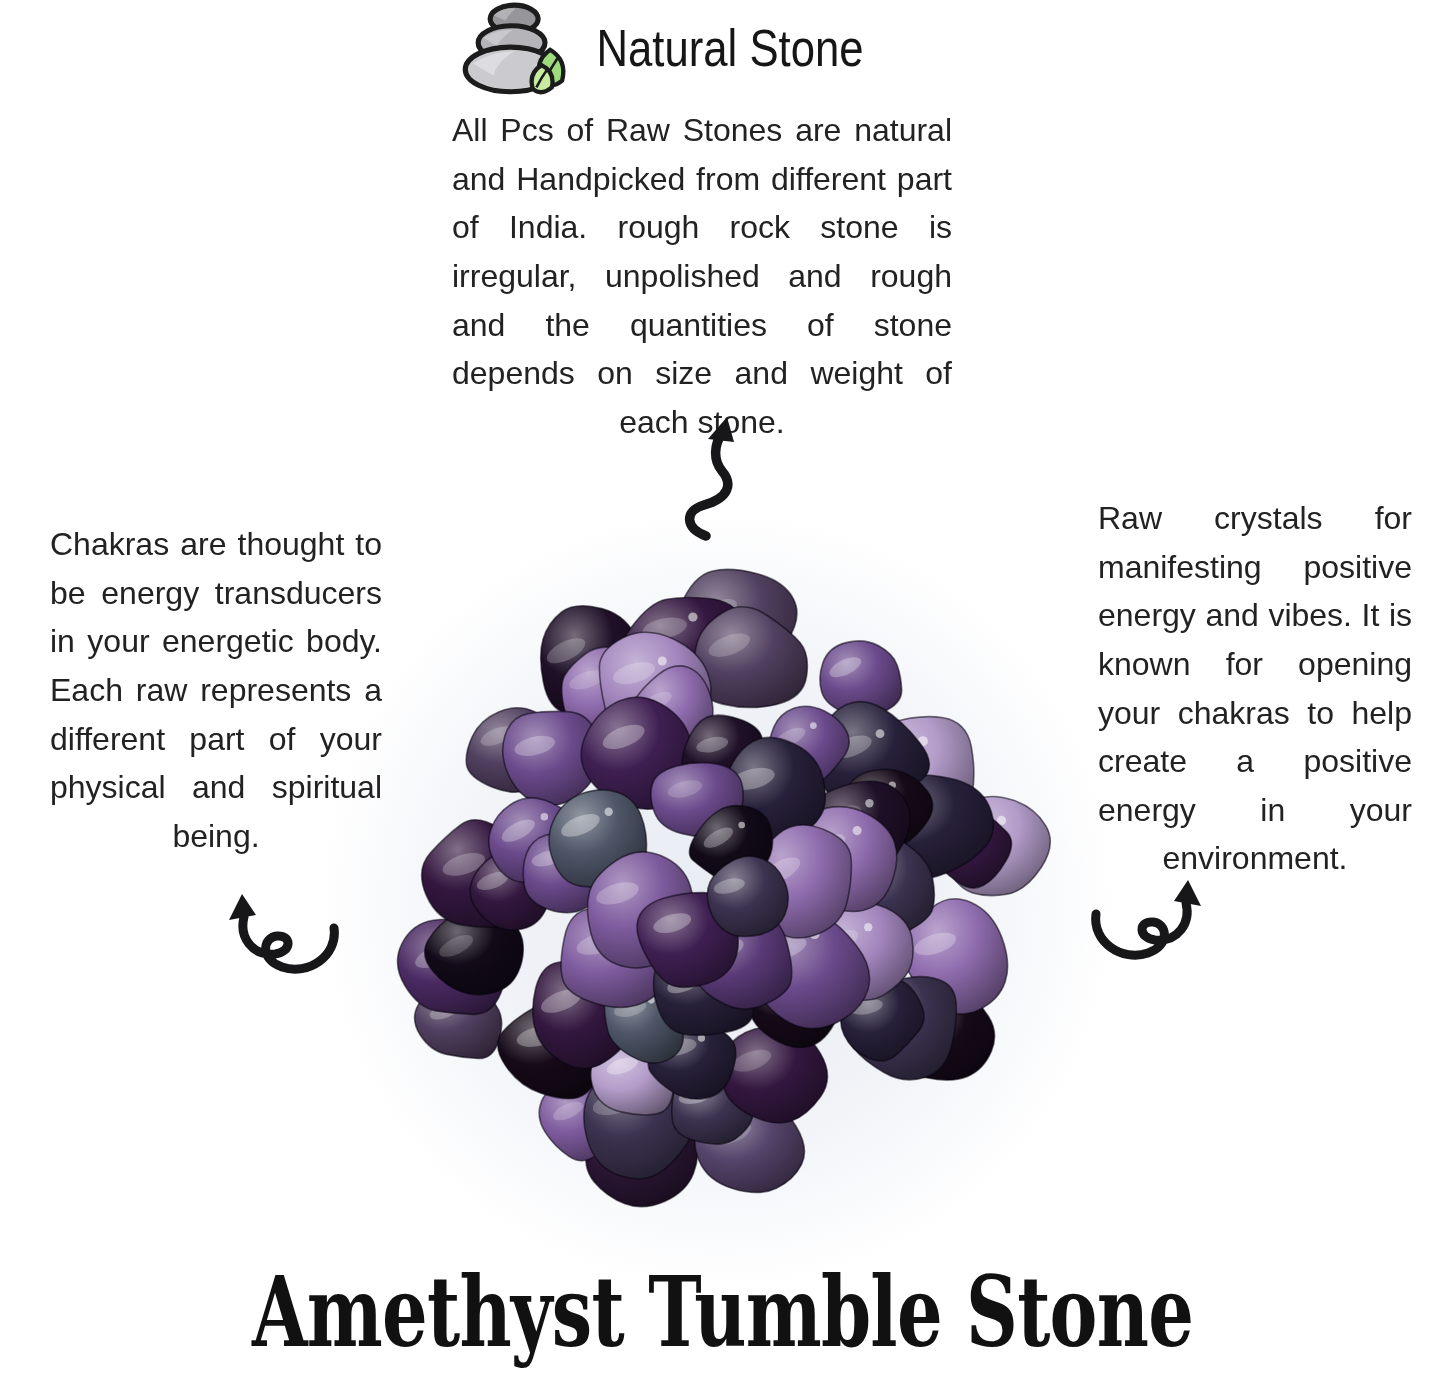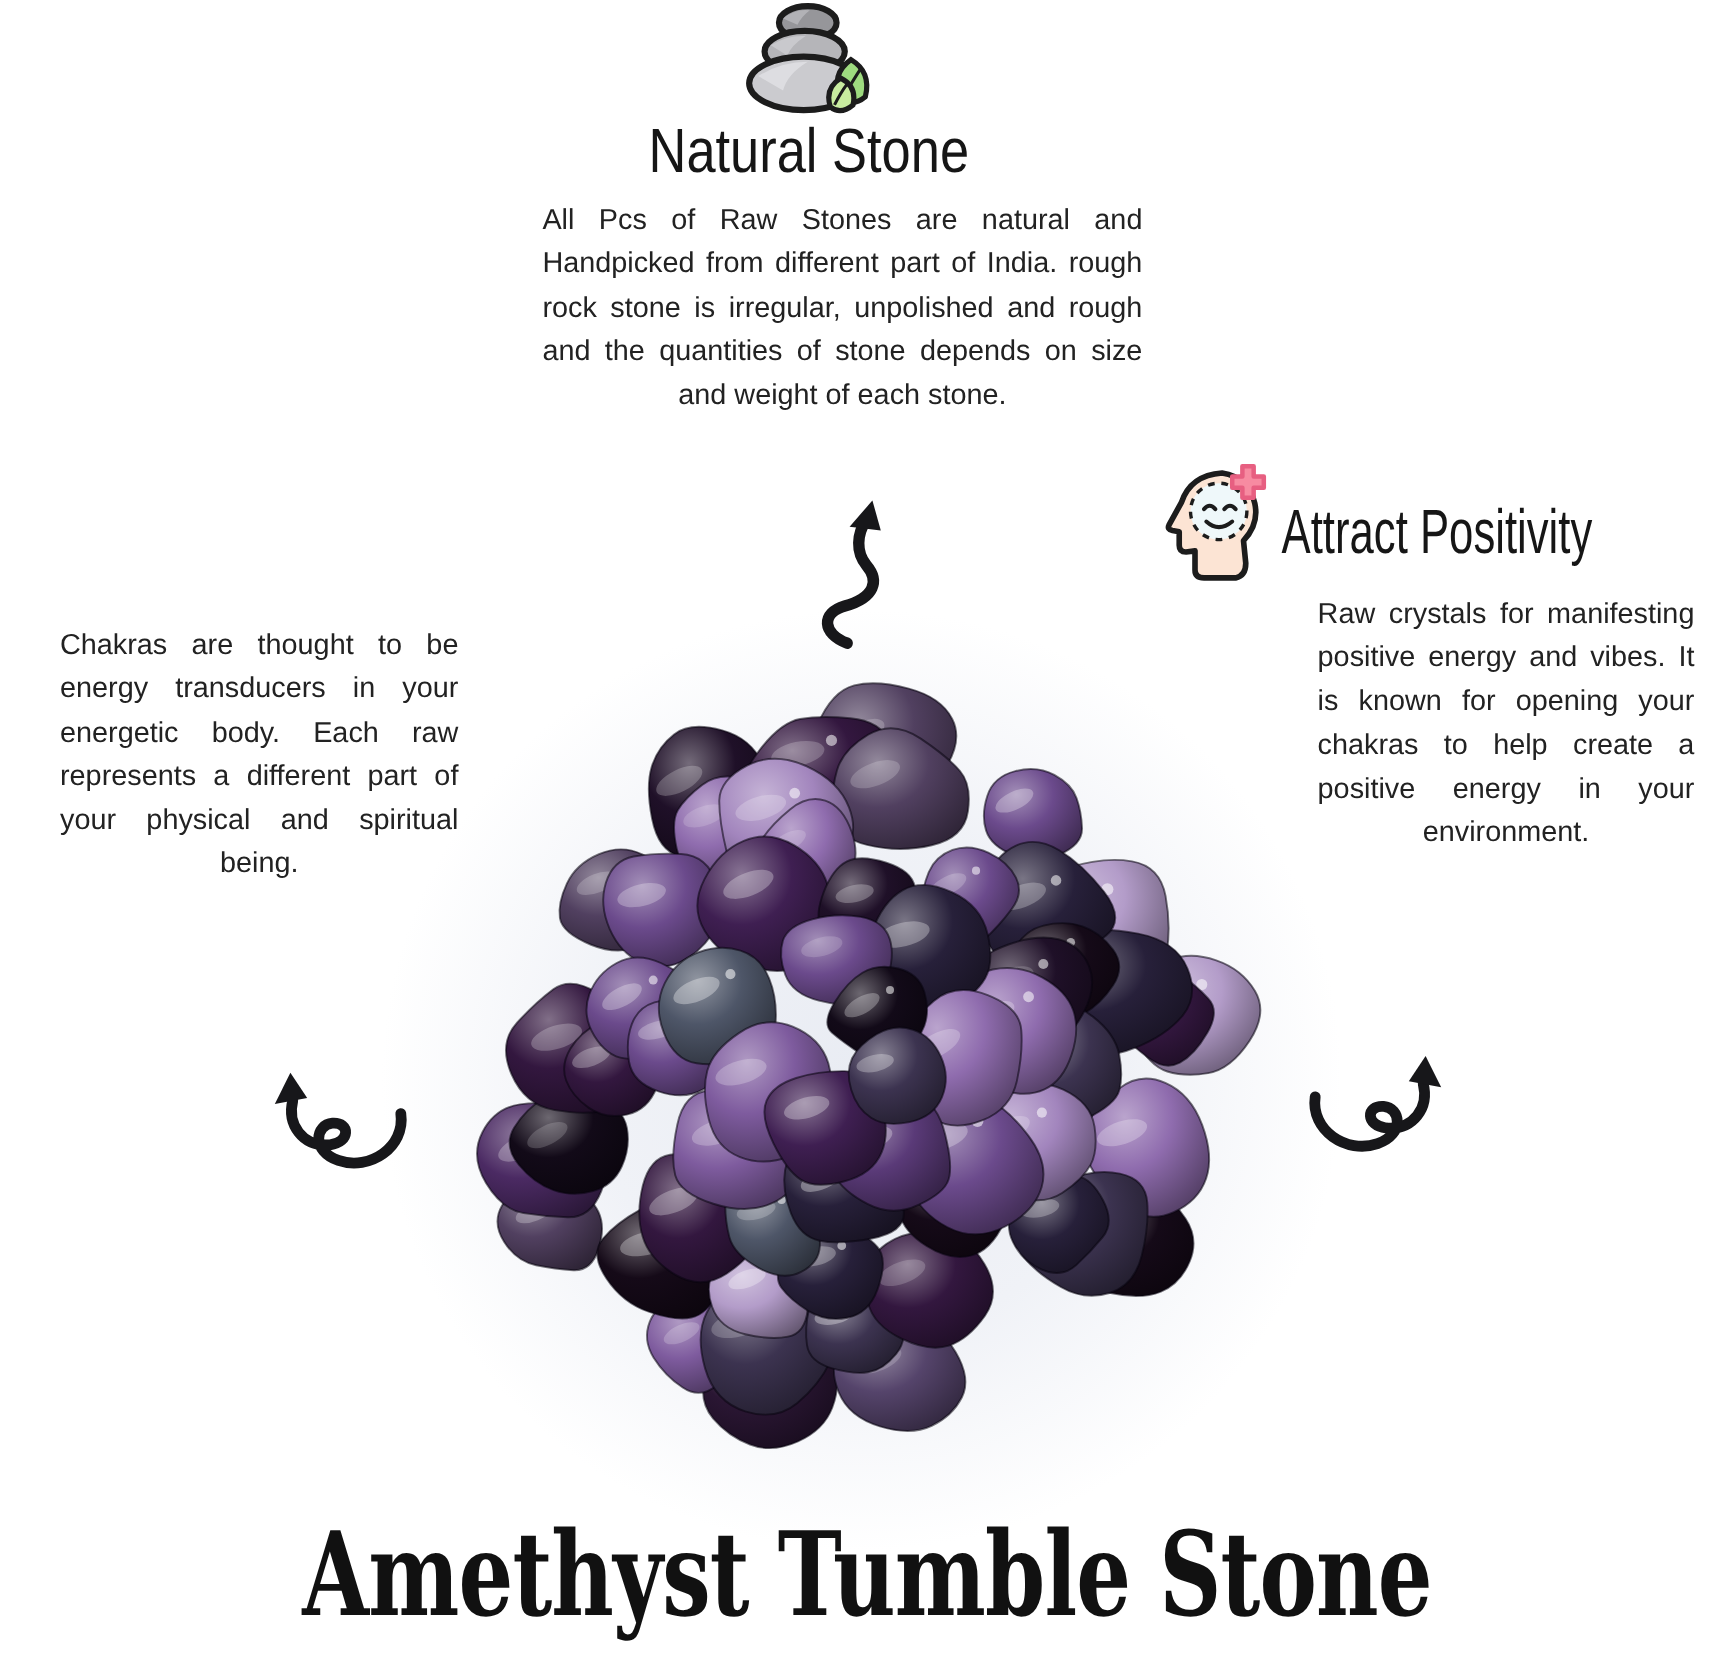--- a/index.html
+++ b/index.html
@@ -15,27 +15,27 @@
   }
   .stones-svg{position:absolute;left:356px;top:540px;width:720px;height:720px;}
 
   h1,h2,p{margin:0;font-weight:normal;}
 
   .feature-title{
     font-size:52px;letter-spacing:0px;color:#161616;white-space:nowrap;
     transform:scaleX(0.84);transform-origin:left center;
   }
   .feature-body{
-    font-size:24px;line-height:1.52;color:#222;
+    font-size:32px;line-height:1.52;color:#222;
     text-align:justify;text-align-last:center;
   }
 
   
   .feature-top{position:absolute;left:452px;top:0;width:500px;}
-  .feature-top .head{display:flex;align-items:center;justify-content:flex-end;gap:0;transform:translateX(-28px);flex-direction:column;}
+  .feature-top .head{display:flex;align-items:center;justify-content:center;gap:0;transform:translateX(-28px);}
   .feature-top .feature-title{transform:scaleX(0.84);transform-origin:center;}
   .feature-top .feature-body{margin-top:10px;}
 
   
   .feature-left-head{position:absolute;left:15px;top:372px;display:flex;align-items:center;gap:14px;}
   .feature-left-body{position:absolute;left:26px;top:520px;width:332px;margin-left:24px;}
 
   
   .feature-right-head{position:absolute;left:962px;top:386px;display:flex;align-items:center;gap:12px;}
   .feature-right-head .feature-title{transform:scaleX(0.70);}
@@ -508,34 +508,20 @@
         <path d="M 86 104 Q 80 86 96 76 Q 112 84 108 102 Q 96 112 86 104 Z" fill="#c8ec9f" stroke="#1c1c1c" stroke-width="5"></path>
         <path d="M 90 102 Q 96 90 102 82" fill="none" stroke="#1c1c1c" stroke-width="3"></path>
       </svg>
       <h2 class="feature-title">Natural Stone</h2>
     </div>
     <p class="feature-body">All Pcs of Raw Stones are natural and Handpicked from different part of India. rough rock stone is irregular, unpolished and rough and the quantities of stone depends on size and weight of each stone.</p>
   </section>
 
   <p class="feature-body feature-left-body">Chakras are thought to be energy transducers in your energetic body. Each raw represents a different part of your physical and spiritual being.</p>
 
-  <div class="feature-right-head">
-    <svg width="94" height="116" viewBox="0 0 100 122">
-
-      <path d="M 60 8 Q 32 10 24 34 L 13 54 Q 11 58 16 59 L 22 60 L 22 72 Q 22 78 28 78 L 36 77 L 36 94 Q 36 101 44 101 L 72 101 Q 81 99 81 88 L 79 68 Q 93 53 89 35 Q 84 12 60 8 Z" fill="#fce4d4" stroke="#1c1c1c" stroke-width="5" stroke-linejoin="round"></path>
-
-      <circle cx="57" cy="42" r="25" fill="#eff8fa" stroke="#1c1c1c" stroke-width="3" stroke-dasharray="6 6"></circle>
-      <path d="M 44 40 q 5 -6 10 0" fill="none" stroke="#1c1c1c" stroke-width="3.5" stroke-linecap="round"></path>
-      <path d="M 62 40 q 5 -6 10 0" fill="none" stroke="#1c1c1c" stroke-width="3.5" stroke-linecap="round"></path>
-      <path d="M 46 51 q 11 10 23 0" fill="none" stroke="#1c1c1c" stroke-width="3.5" stroke-linecap="round"></path>
-
-      <path d="M 78 2 L 88 2 L 88 11 L 97 11 L 97 21 L 88 21 L 88 30 L 78 30 L 78 21 L 69 21 L 69 11 L 78 11 Z" fill="#f78ba1" stroke="#e75f81" stroke-width="4" stroke-linejoin="round"></path>
-    </svg>
-    <h2 class="feature-title">Attract Positivity</h2>
-  </div>
   <p class="feature-body feature-right-body">Raw crystals for manifesting positive energy and vibes. It is known for opening your chakras to help create a positive energy in your environment.</p>
 
   <svg class="arrow arrow-top" viewBox="0 0 80 130">
     <path d="M 30 124 C 9 116, 8 99, 28 93 C 53 86, 57 72, 46 59 C 37 48, 38 33, 46 21" fill="none" stroke="#17171a" stroke-width="9.5" stroke-linecap="round"></path>
     <polygon points="51,5 32,27 58,30" fill="#17171a"></polygon>
   </svg>
   <svg class="arrow arrow-left" viewBox="0 0 138 102">
     <path d="M 128 48 C 132 76, 102 96, 76 87 C 53 79, 57 57, 71 56 C 86 55, 86 72, 69 74 C 46 76, 33 57, 38 37" fill="none" stroke="#17171a" stroke-width="9" stroke-linecap="round"></path>
     <polygon points="36,14 23,40 50,35" fill="#17171a"></polygon>
   </svg>

